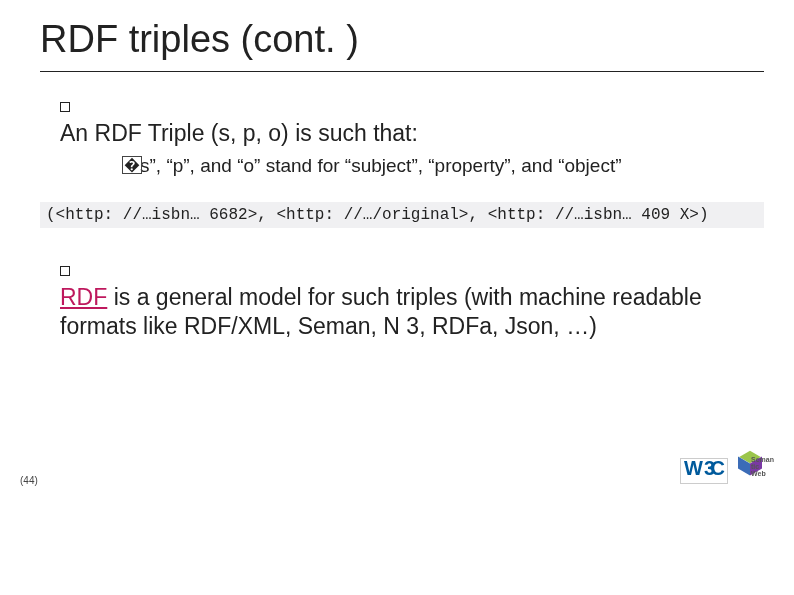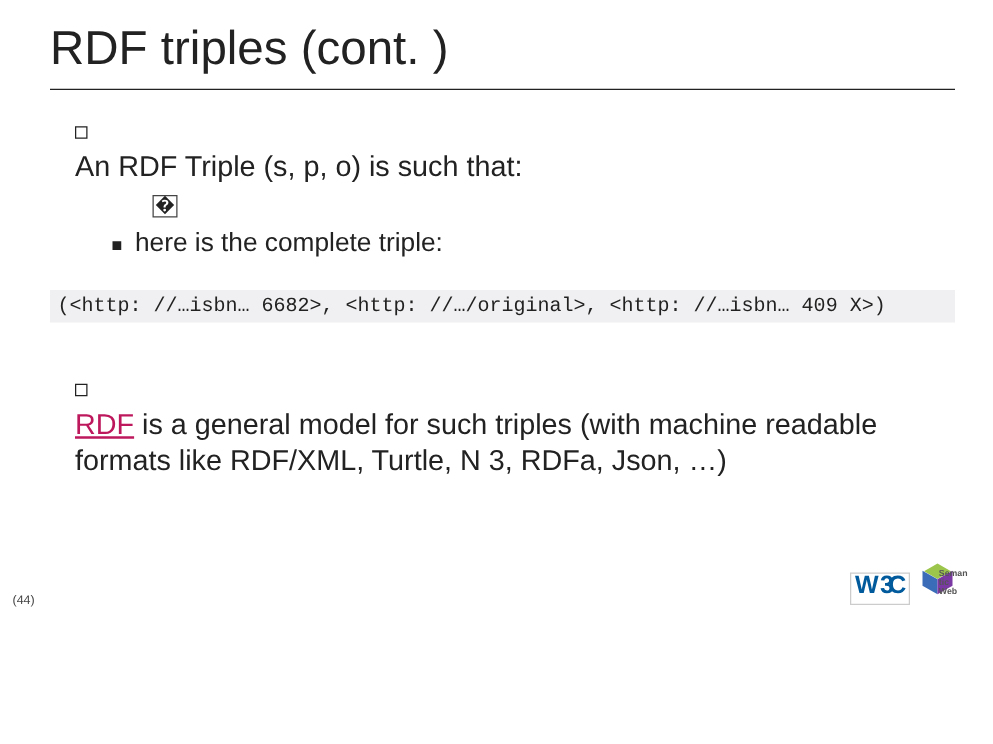--- a/index.html
+++ b/index.html
@@ -73,35 +73,35 @@
   .b3 .marker {
     display: inline-block;
     width: 18px;
     flex: 0 0 18px;
     font-size: 16px;
     line-height: 24px;
     font-family: Arial, sans-serif;
   }
   .b3 .text { display: inline-block; }
   .code-block {
-    margin: 22px 30px 34px 40px;
+    margin: 22px 30px 22px 40px;
     padding: 4px 6px;
     background: #f0f0f2;
     font-family: "Courier New", monospace;
     font-size: 16px;
     letter-spacing: 0px;
     white-space: nowrap;
   }
   a.rdflink {
     color: #be185d;
     text-decoration: underline;
   }
   .slide-num {
     position: absolute;
-    left: 10px;
+    left: 20px;
     bottom: 16px;
     font-size: 10px;
     color: #444;
   }
   .logos {
     position: absolute;
     right: 22px;
     bottom: 12px;
     display: flex;
     align-items: center;
@@ -207,35 +207,32 @@
   <div class="body">
 
     <div class="b1">
       <span class="marker square-bullet"></span>
       <span class="text">An RDF Triple (s, p, o) is such that:</span>
     </div>
 
 
     <div class="b3">
       <span class="marker"><span class="repl-char">�</span></span>
-    </div>
-
-    <div class="b2">
-      <span class="marker fill-square"></span>
-      <span class="text">here is the complete triple:</span>
-    </div>
+      <span class="text">s”, “p”, and “o” stand for “subject”, “property”, and “object”</span>
+    </div>
+
 
   </div>
 
   <div class="code-block">(&lt;http: //…isbn… 6682&gt;, &lt;http: //…/original&gt;, &lt;http: //…isbn… 409 X&gt;)</div>
 
   <div class="body" style="padding-top:0">
     <div class="b1">
       <span class="marker square-bullet"></span>
-      <span class="text"><a href="#" class="rdflink">RDF</a><span> is a general model for such triples (with machine readable formats like RDF/XML, Turtle, N 3, RDFa, Json, …)</span></span>
+      <span class="text"><a href="#" class="rdflink">RDF</a><span> is a general model for such triples (with machine readable formats like RDF/XML, Seman, N 3, RDFa, Json, …)</span></span>
     </div>
   </div>
 
   <div class="slide-num">(44)</div>
 
   <div class="logos">
     <div class="w3c">
       <span class="w">W</span>
       <span class="c3">3</span>
       <span class="c">C</span>

